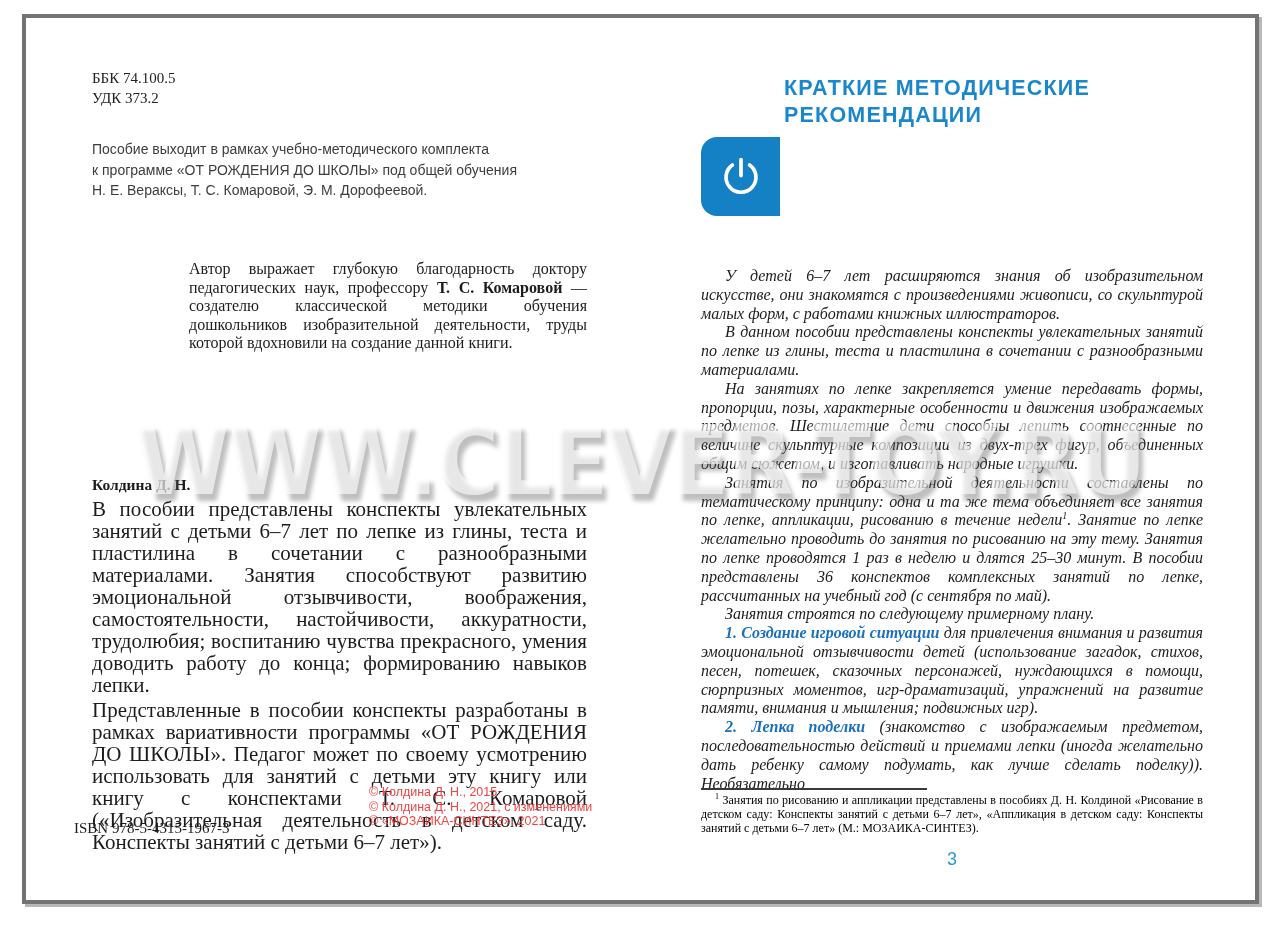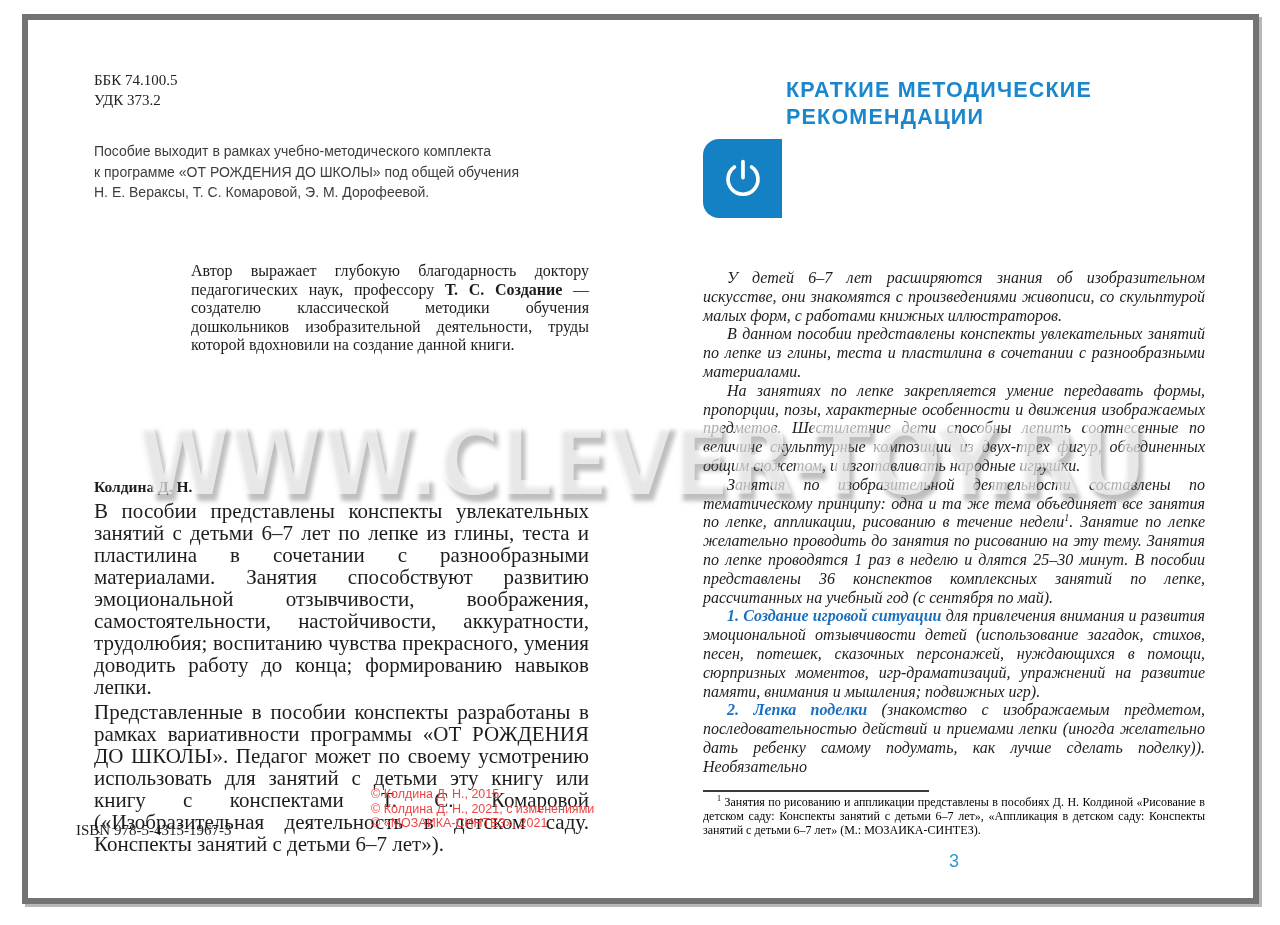--- a/index.html
+++ b/index.html
@@ -1,21 +1,21 @@
 <!DOCTYPE html>
 <html lang="ru"><head>
 <meta charset="utf-8">
 <style>
   * { margin:0; padding:0; box-sizing:border-box; }
   html,body { width:1280px; height:925px; background:#ffffff; }
   body { position:relative; font-family:"Liberation Serif", serif; color:#1c1c1c; overflow:hidden; }
 
   .frame {
     position:absolute; left:22px; top:14px; width:1237px; height:890px;
-    background:#fff; border:6px solid #737373;
+    background:#fff; border:4px solid #737373;
     box-shadow:3px 3px 0 rgba(0,0,0,0.28);
     padding-left:32px;
   }
   .abs { position:absolute; }
 
   
   .bbk-block { left:66px; top:50px; font-size:15px; line-height:20px; color:#222; }
   .series-note {
     left:66px; top:121px; width:480px;
     font-family:"Liberation Sans", sans-serif; font-size:14px; line-height:20.5px;
@@ -74,21 +74,21 @@
 
   <div class="abs bbk-block">
     <div>ББК 74.100.5</div>
     <div>УДК 373.2</div>
   </div>
 
   <div class="abs series-note">Пособие выходит в рамках учебно-методического комплекта
 к программе «ОТ РОЖДЕНИЯ ДО ШКОЛЫ» под общей обучения
 Н. Е. Вераксы, Т. С. Комаровой, Э. М. Дорофеевой.</div>
 
-  <p class="abs ack"><span>Автор выражает глубокую благодарность доктору педагогических наук, профессору </span><span class="b">Т. С. Создание</span><span> — создателю классической методики обучения дошкольников изобразительной деятельности, труды которой вдохновили на создание данной книги.</span></p>
+  <p class="abs ack"><span>Автор выражает глубокую благодарность доктору педагогических наук, профессору </span><span class="b">Т. С. Комаровой</span><span> — создателю классической методики обучения дошкольников изобразительной деятельности, труды которой вдохновили на создание данной книги.</span></p>
 
   <div class="abs left-main">
     <div class="biblio">
       <div class="b">Колдина Д. Н.</div>
     </div>
     <p>В пособии представлены конспекты увлекательных занятий с детьми 6–7 лет по лепке из глины, теста и пластилина в сочетании с разнообразными материалами. Занятия способствуют развитию эмоциональной отзывчивости, воображения, самостоятельности, настойчивости, аккуратности, трудолюбия; воспитанию чувства прекрасного, умения доводить работу до конца; формированию навыков лепки.</p>
     <p>Представленные в пособии конспекты разработаны в рамках вариативности программы «ОТ РОЖДЕНИЯ ДО ШКОЛЫ». Педагог может по своему усмотрению использовать для занятий с детьми эту книгу или книгу с конспектами Т. С. Комаровой («Изобразительная деятельность в детском саду. Конспекты занятий с детьми 6–7 лет»).</p>
   </div>
 
   <div class="abs isbn">ISBN 978-5-4315-1967-3</div>
@@ -106,20 +106,21 @@
         <line x1="20" y1="6.5" x2="20" y2="20.5" stroke="#ffffff" stroke-width="3.2" stroke-linecap="round"></line>
       </svg>
     </span>
   </div>
 
   <div class="abs rp-body">
     <p>У детей 6–7 лет расширяются знания об изобразительном искусстве, они знакомятся с произведениями живописи, со скульптурой малых форм, с работами книжных иллюстраторов.</p>
     <p>В данном пособии представлены конспекты увлекательных занятий по лепке из глины, теста и пластилина в сочетании с разнообразными материалами.</p>
     <p>На занятиях по лепке закрепляется умение передавать формы, пропорции, позы, характерные особенности и движения изображаемых предметов. Шестилетние дети способны лепить соотнесенные по величине скульптурные композиции из двух-трех фигур, объединенных общим сюжетом, и изготавливать народные игрушки.</p>
     <p><span>Занятия по изобразительной деятельности составлены по тематическому принципу: одна и та же тема объединяет все занятия по лепке, аппликации, рисованию в течение недели</span><sup>1</sup><span>. Занятие по лепке желательно проводить до занятия по рисованию на эту тему. Занятия по лепке проводятся 1 раз в неделю и длятся 25–30 минут. В пособии представлены 36 конспектов комплексных занятий по лепке, рассчитанных на учебный год (с сентября по май).</span></p>
+    <p>Занятия строятся по следующему примерному плану.</p>
     <p><span class="lead">1. Создание игровой ситуации</span><span> для привлечения внимания и развития эмоциональной отзывчивости детей (использование загадок, стихов, песен, потешек, сказочных персонажей, нуждающихся в помощи, сюрпризных моментов, игр-драматизаций, упражнений на развитие памяти, внимания и мышления; подвижных игр).</span></p>
     <p><span class="lead">2. Лепка поделки</span><span> (знакомство с изображаемым предметом, последовательностью действий и приемами лепки (иногда желательно дать ребенку самому подумать, как лучше сделать поделку)). Необязательно</span></p>
   </div>
 
   <div class="abs fn-rule"></div>
   <p class="abs footnote"><sup>1</sup><span> Занятия по рисованию и аппликации представлены в пособиях Д. Н. Колдиной «Рисование в детском саду: Конспекты занятий с детьми 6–7 лет», «Аппликация в детском саду: Конспекты занятий с детьми 6–7 лет» (М.: МОЗАИКА-СИНТЕЗ).</span></p>
 
   <div class="abs page-num">3</div>
 
 </div>

